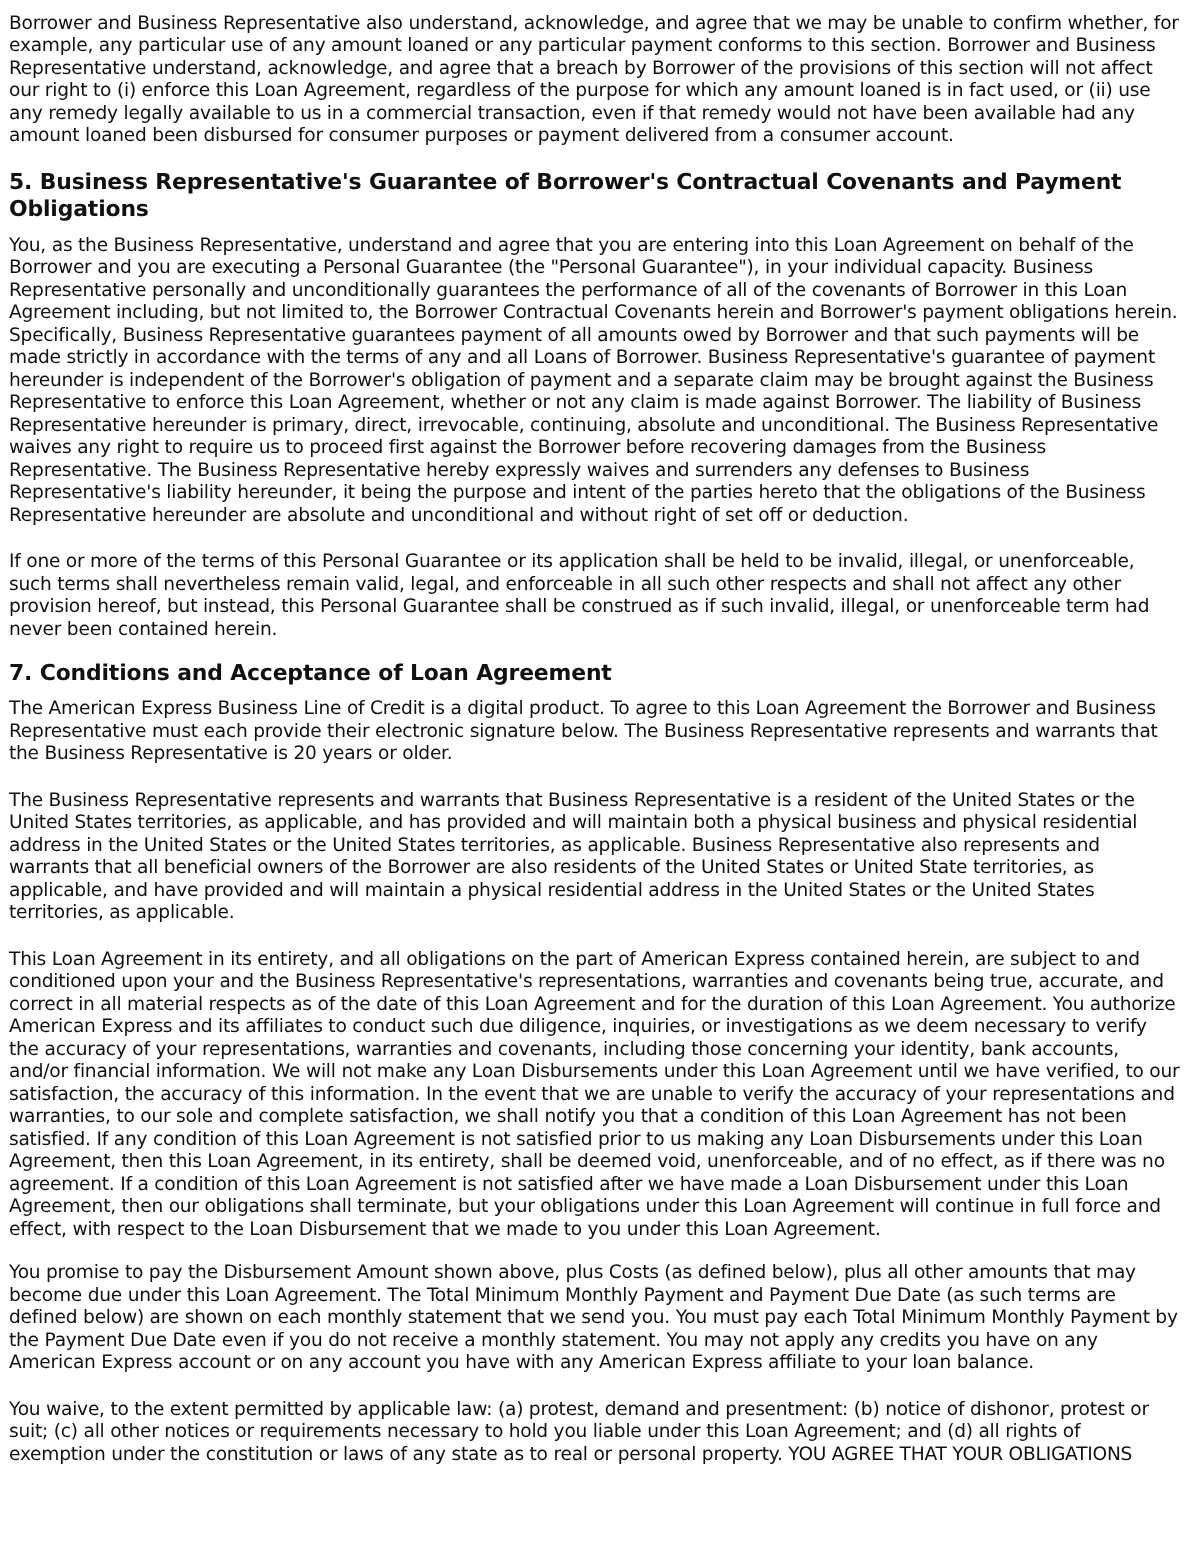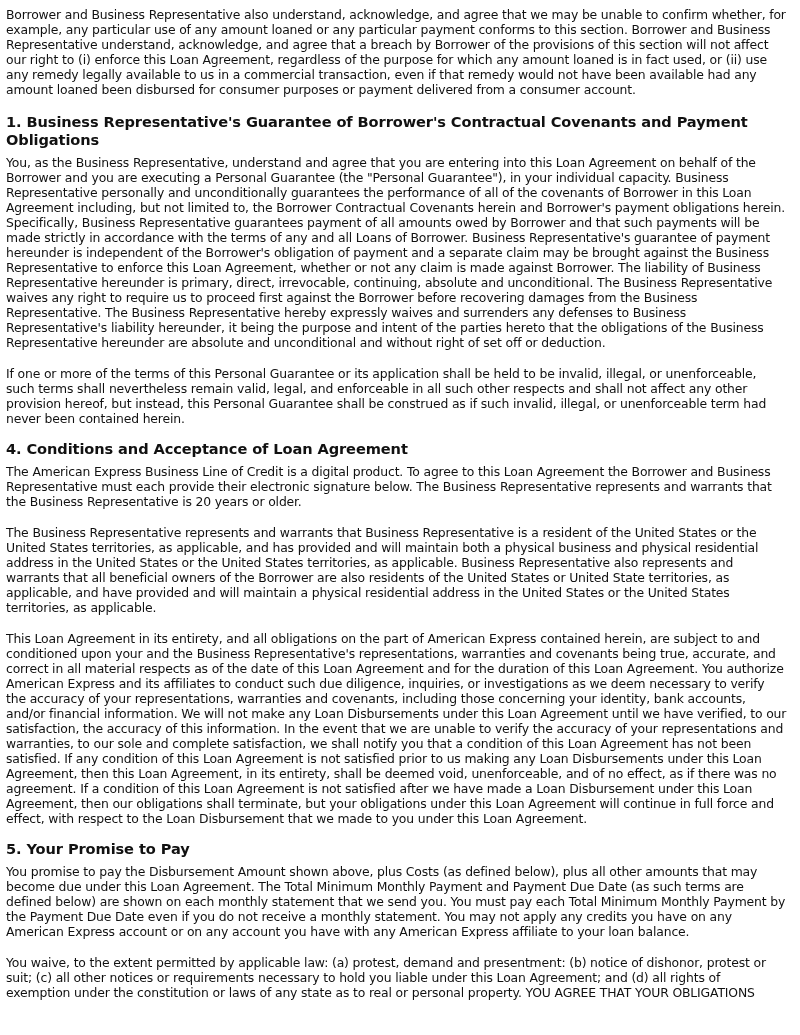--- a/index.html
+++ b/index.html
@@ -26,31 +26,30 @@
   b { font-weight: normal; }
 </style>
 </head>
 <body>
 
 <div class="doc">
 
   <p>Borrower and Business Representative also understand, acknowledge, and agree that we may be unable to confirm whether, for example, any particular use of any amount loaned or any particular payment conforms to this section. Borrower and Business Representative understand, acknowledge, and agree that a breach by Borrower of the provisions of this section will not affect our right to (i) enforce this Loan Agreement, regardless of the purpose for which any amount loaned is in fact used, or (ii) use any remedy legally available to us in a commercial transaction, even if that remedy would not have been available had any amount loaned been disbursed for consumer purposes or payment delivered from a consumer account.</p>
 
   <section>
-    <h2>1. Business Representative's Guarantee of Borrower's Contractual Covenants and Payment Obligations</h2>
+    <h2>5. Business Representative's Guarantee of Borrower's Contractual Covenants and Payment Obligations</h2>
     <p>You, as the Business Representative, understand and agree that you are entering into this Loan Agreement on behalf of the Borrower and you are executing a Personal Guarantee (the "Personal Guarantee"), in your individual capacity. Business Representative personally and unconditionally guarantees the performance of all of the covenants of Borrower in this Loan Agreement including, but not limited to, the Borrower Contractual Covenants herein and Borrower's payment obligations herein. Specifically, Business Representative guarantees payment of all amounts owed by Borrower and that such payments will be made strictly in accordance with the terms of any and all Loans of Borrower. Business Representative's guarantee of payment hereunder is independent of the Borrower's obligation of payment and a separate claim may be brought against the Business Representative to enforce this Loan Agreement, whether or not any claim is made against Borrower. The liability of Business Representative hereunder is primary, direct, irrevocable, continuing, absolute and unconditional. The Business Representative waives any right to require us to proceed first against the Borrower before recovering damages from the Business Representative. The Business Representative hereby expressly waives and surrenders any defenses to Business Representative's liability hereunder, it being the purpose and intent of the parties hereto that the obligations of the Business Representative hereunder are absolute and unconditional and without right of set off or deduction.</p>
     <p class="tight">If one or more of the terms of this Personal Guarantee or its application shall be held to be invalid, illegal, or unenforceable, such terms shall nevertheless remain valid, legal, and enforceable in all such other respects and shall not affect any other provision hereof, but instead, this Personal Guarantee shall be construed as if such invalid, illegal, or unenforceable term had never been contained herein.</p>
   </section>
 
   <section>
-    <h2>4. Conditions and Acceptance of Loan Agreement</h2>
+    <h2>7. Conditions and Acceptance of Loan Agreement</h2>
     <p>The American Express Business Line of Credit is a digital product. To agree to this Loan Agreement the Borrower and Business Representative must each provide their electronic signature below. The Business Representative represents and warrants that the Business Representative is 20 years or older.</p>
     <p>The Business Representative represents and warrants that Business Representative is a resident of the United States or the United States territories, as applicable, and has provided and will maintain both a physical business and physical residential address in the United States or the United States territories, as applicable. Business Representative also represents and warrants that all beneficial owners of the Borrower are also residents of the United States or United State territories, as applicable, and have provided and will maintain a physical residential address in the United States or the United States territories, as applicable.</p>
     <p class="tight"><span>This Loan Agreement in its entirety, and all obligations on the part of American Express contained herein, are subject to and conditioned upon your and the Business Representative's representations, warranties and covenants being true, accurate, and correct in all material respects as of the date of this Loan Agreement and for the duration of this Loan Agreement. You authorize American Express and its affiliates to conduct such due diligence, inquiries, or investigations as we deem necessary to verify the accuracy of your representations, warranties and covenants, including those concerning your identity, bank accounts, and/or financial information. We will not make any Loan Disbursements under this Loan Agreement until we have verified, to our satisfaction, the accuracy of this information. In the event that we are unable to verify the accuracy of your representations and warranties, to our sole and complete satisfaction, we shall notify you that a condition of this Loan Agreement has not been satisfied. </span><b>If any condition of this Loan Agreement is not satisfied prior to us making any Loan Disbursements under this Loan Agreement, then this Loan Agreement, in its entirety, shall be deemed void, unenforceable, and of no effect, as if there was no agreement. If a condition of this Loan Agreement is not satisfied after we have made a Loan Disbursement under this Loan Agreement, then our obligations shall terminate, but your obligations under this Loan Agreement will continue in full force and effect, with respect to the Loan Disbursement that we made to you under this Loan Agreement.</b></p>
   </section>
 
   <section>
-    <h2>5. Your Promise to Pay</h2>
     <p>You promise to pay the Disbursement Amount shown above, plus Costs (as defined below), plus all other amounts that may become due under this Loan Agreement. The Total Minimum Monthly Payment and Payment Due Date (as such terms are defined below) are shown on each monthly statement that we send you. You must pay each Total Minimum Monthly Payment by the Payment Due Date even if you do not receive a monthly statement. You may not apply any credits you have on any American Express account or on any account you have with any American Express affiliate to your loan balance.</p>
     <p>You waive, to the extent permitted by applicable law: (a) protest, demand and presentment: (b) notice of dishonor, protest or suit; (c) all other notices or requirements necessary to hold you liable under this Loan Agreement; and (d) all rights of exemption under the constitution or laws of any state as to real or personal property. YOU AGREE THAT YOUR OBLIGATIONS</p>
   </section>
 
 </div>
 
 </body></html>

